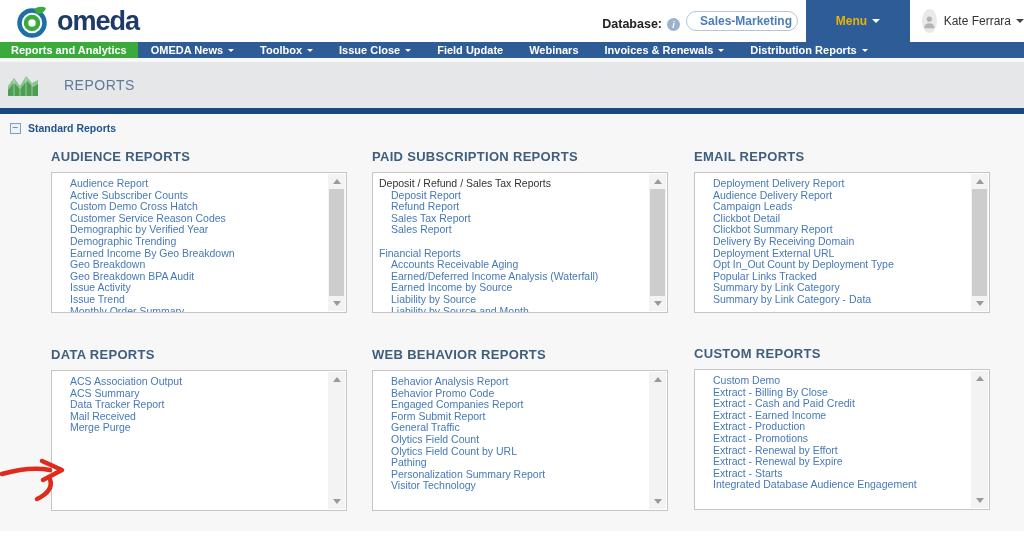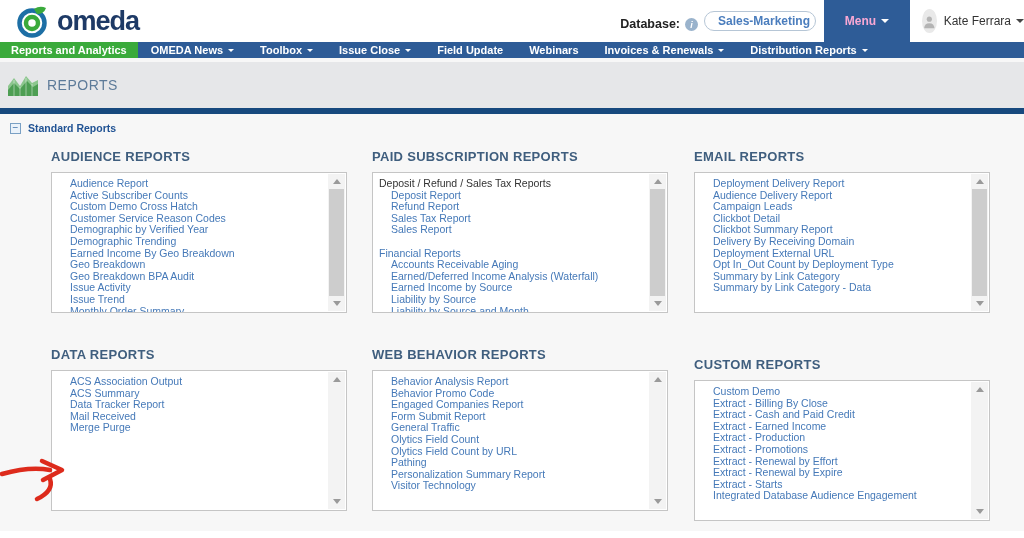--- a/index.html
+++ b/index.html
@@ -10,39 +10,39 @@
   
   .topbar { position:absolute; top:0; left:0; width:1024px; height:42px; background:#fff; display:flex; align-items:center; }
   .logo { display:flex; align-items:center; margin-left:14px; cursor:pointer; }
   .logo-text { font-size:27px; font-weight:bold; color:#1e3a66; letter-spacing:-1px; margin-left:7px; }
   .hdr-right { margin-left:auto; display:flex; align-items:flex-end; }
   .db-label { font-size:12.5px; font-weight:bold; color:#222; }
   .info-icon { width:13px; height:13px; border-radius:50%; background:#9ab3cc; color:#fff; font-size:9px; font-weight:bold;
     display:inline-flex; align-items:center; justify-content:center; margin:0 6px 0 5px; cursor:pointer; font-style:italic; }
   .db-input { width:112px; height:20px; border:1.5px solid #b6c6d6; border-radius:12px; background:#fff;
     font-size:12px; font-weight:bold; color:#4a7dbd; line-height:19px; padding-left:13px; margin-right:8px; cursor:text; }
-  .menu-tab { width:86px; height:42px; background:#2e5c97; color:#f9a8d4; font-size:12px; font-weight:bold;
+  .menu-tab { width:104px; height:42px; background:#2e5c97; color:#eab308; font-size:12px; font-weight:bold;
     display:flex; align-items:center; justify-content:center; cursor:pointer; }
   .caret { display:inline-block; width:0; height:0; border-left:4px solid transparent; border-right:4px solid transparent;
     border-top:4px solid #fff; margin-left:5px; }
   .caret.dark { border-top-color:#444; }
   .user { display:flex; align-items:center; width:114px; padding-left:12px; cursor:pointer; }
   .avatar { width:24px; height:24px; border-radius:50%; background:#e9e9e9; display:inline-flex; align-items:flex-end; justify-content:center; overflow:hidden; margin-right:7px; }
   .user-name { font-size:12px; color:#333; white-space:nowrap; }
 
   
   .navbar { position:absolute; top:42px; left:0; width:1024px; height:16px; background:#2e5c97; display:flex; align-items:stretch; }
   .nav-item { color:#fff; font-size:11px; font-weight:bold; display:flex; align-items:center; padding:0 13px; cursor:pointer; white-space:nowrap; }
   .nav-item.active { background:#3aaa3b; padding:0 11px; }
   .nav-caret { display:inline-block; width:0; height:0; border-left:3.5px solid transparent; border-right:3.5px solid transparent; border-top:3.5px solid #fff; margin-left:5px; }
 
   
   .banner { position:absolute; top:62px; left:0; width:1024px; height:46px; background:#e6e7e9; display:flex; align-items:center; }
   .banner-icon { margin-left:8px; }
-  .banner-title { font-size:14px; color:#5d7b99; letter-spacing:0.5px; margin-left:9px; }
+  .banner-title { font-size:14px; color:#5d7b99; letter-spacing:0.5px; margin-left:26px; }
   .navy-divider { position:absolute; top:108px; left:0; width:1024px; height:6px; background:#17497e; }
 
   
   .content { position:absolute; top:114px; left:0; width:1024px; height:424px; background:#f7f7f7; }
   .section-toggle { position:absolute; top:8px; left:10px; display:flex; align-items:center; cursor:pointer; }
   .minus-box { width:11px; height:11px; border:1px solid #7aa0c4; background:#eaf2fa; color:#3a6ea5; font-size:10px; line-height:8px;
     text-align:center; display:inline-block; }
   .section-label { font-size:10.5px; font-weight:bold; color:#215394; margin-left:7px; }
 
   .panel { position:absolute; width:296px; }
@@ -219,20 +219,21 @@
       <div class="listbox">
         <div class="list-body">
             <div class="list-item link">Deployment Delivery Report</div>
             <div class="list-item link">Audience Delivery Report</div>
             <div class="list-item link">Campaign Leads</div>
             <div class="list-item link">Clickbot Detail</div>
             <div class="list-item link">Clickbot Summary Report</div>
             <div class="list-item link">Delivery By Receiving Domain</div>
             <div class="list-item link">Deployment External URL</div>
             <div class="list-item link">Opt In_Out Count by Deployment Type</div>
+            <div class="list-item link">Popular Links Tracked</div>
             <div class="list-item link">Summary by Link Category</div>
             <div class="list-item link">Summary by Link Category - Data</div>
           </div>
         <div class="sb">
           <div class="sb-btn sb-up">
               <span class="tri-up"></span>
             </div>
           <div class="sb-thumb" style="display: block;"></div>
           <div class="sb-btn sb-down">
               <span class="tri-down"></span>
@@ -283,21 +284,21 @@
               <span class="tri-up"></span>
             </div>
 
           <div class="sb-btn sb-down">
               <span class="tri-down"></span>
             </div>
         </div>
       </div>
     </section>
 
-    <section class="panel" style="left:694px; top:243px;">
+    <section class="panel" style="left:694px; top:232px;">
       <h2 class="panel-title">CUSTOM REPORTS</h2>
       <div class="listbox">
         <div class="list-body">
             <div class="list-item link">Custom Demo</div>
             <div class="list-item link">Extract - Billing By Close</div>
             <div class="list-item link">Extract - Cash and Paid Credit</div>
             <div class="list-item link">Extract - Earned Income</div>
             <div class="list-item link">Extract - Production</div>
             <div class="list-item link">Extract - Promotions</div>
             <div class="list-item link">Extract - Renewal by Effort</div>

